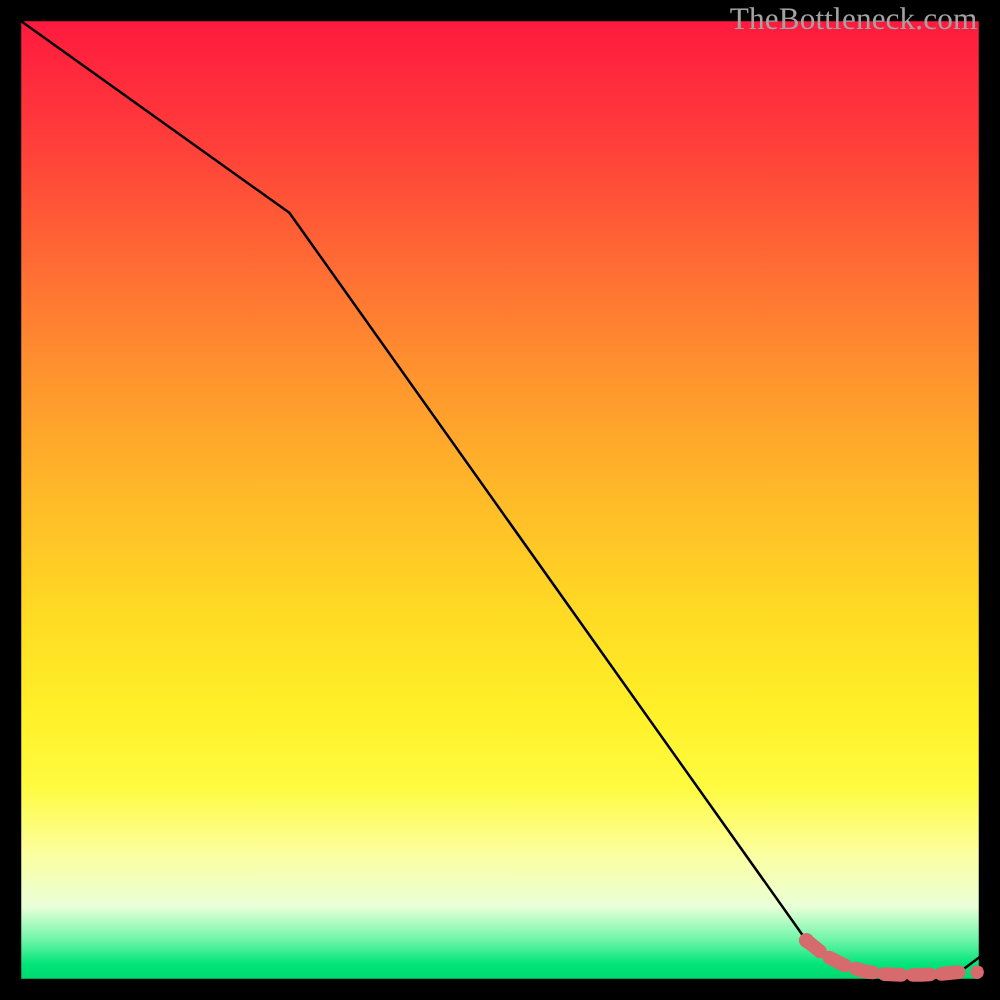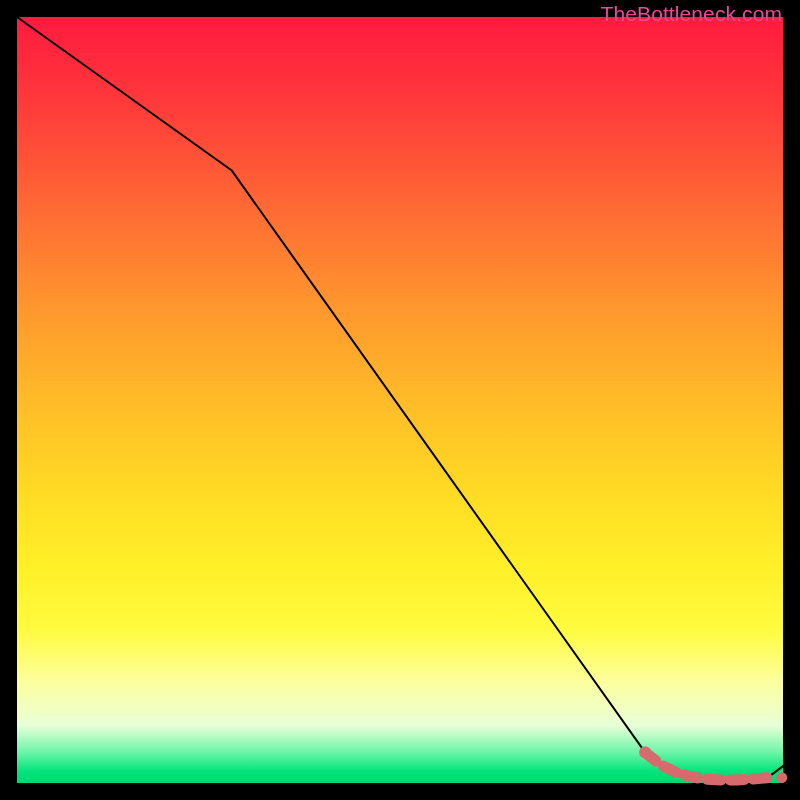--- a/index.html
+++ b/index.html
@@ -29,23 +29,23 @@
       #e8ffd8 92.5%,
       #6cf5a8 96%,
       #00e47a 98.5%,
       #00d86e 100%
     );
   }
   .watermark {
     position: absolute;
     top: 2px;
     right: 18px;
-    font-family: Liberation Sans, sans-serif;
-    font-size: 21px;
-    color: #ec4899;
+    font-family: Liberation Serif, serif;
+    font-size: 25px;
+    color: #a3a3a3;
     letter-spacing: 0.1px;
   }
   svg.plot {
     position: absolute;
     left: 17px;
     top: 17px;
     width: 766px;
     height: 766px;
     overflow: visible;
   }

